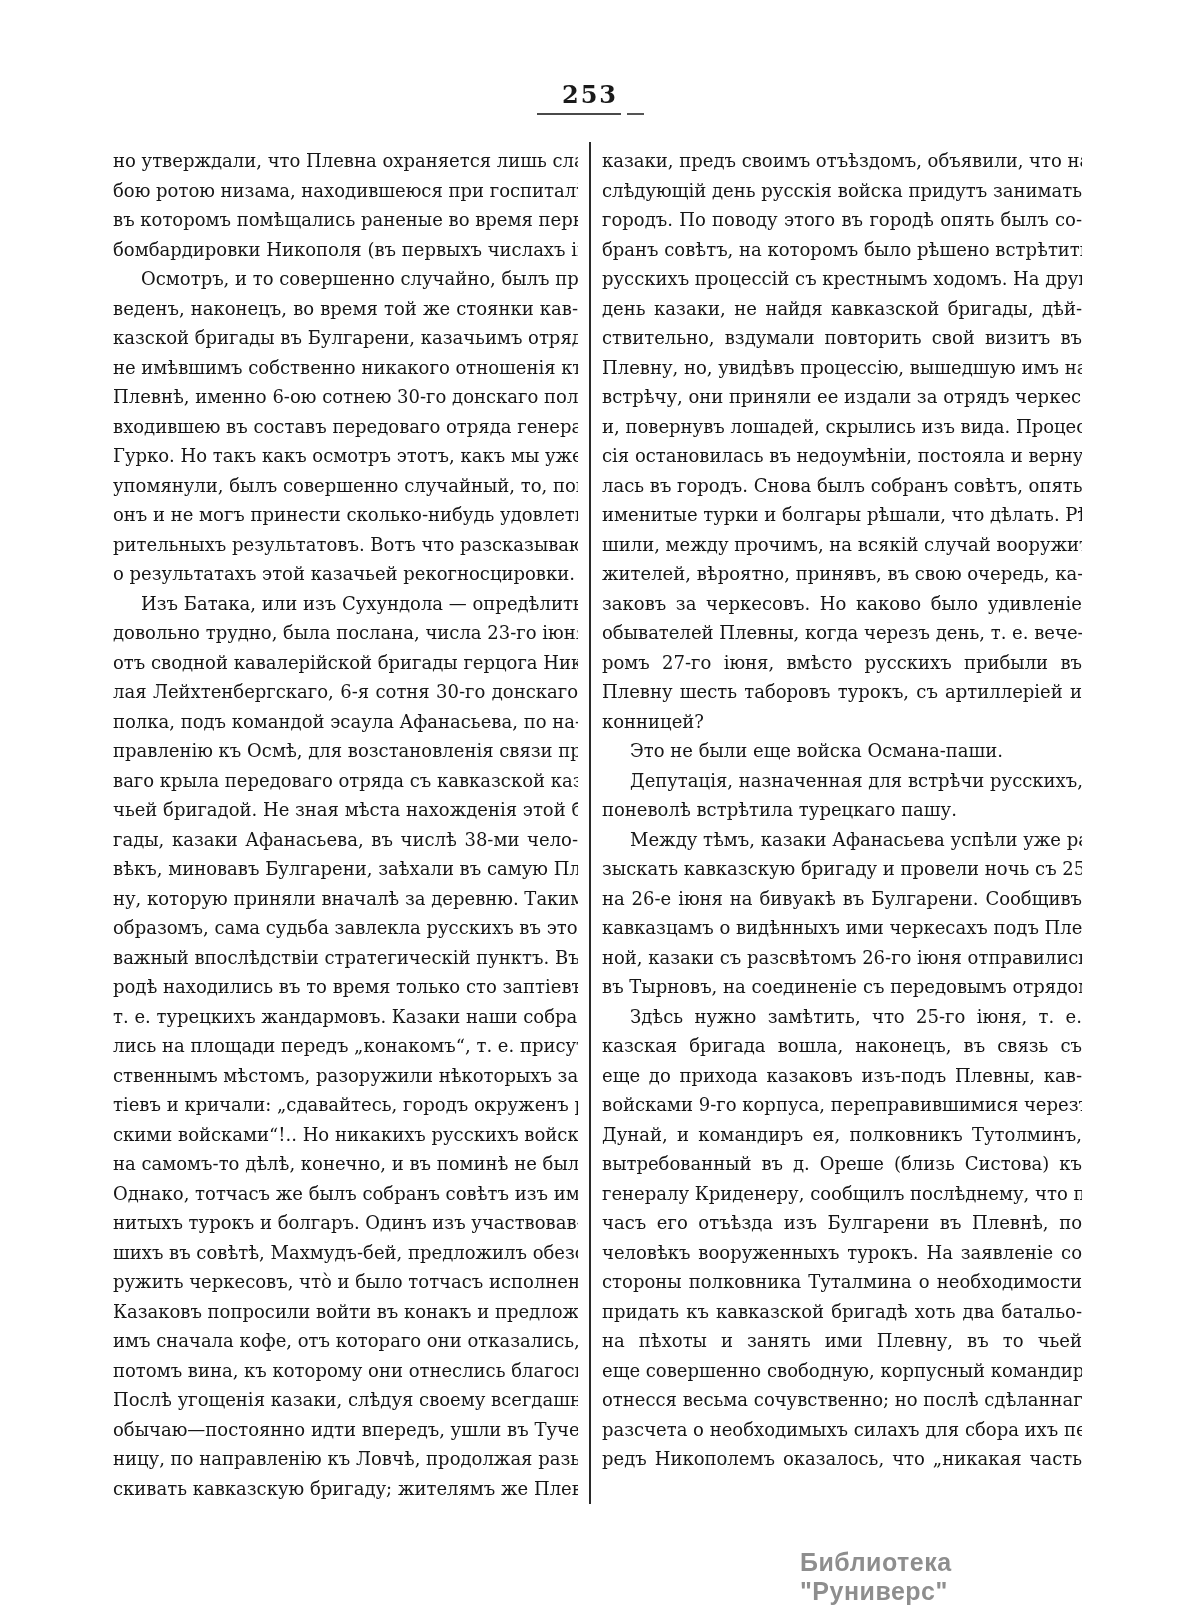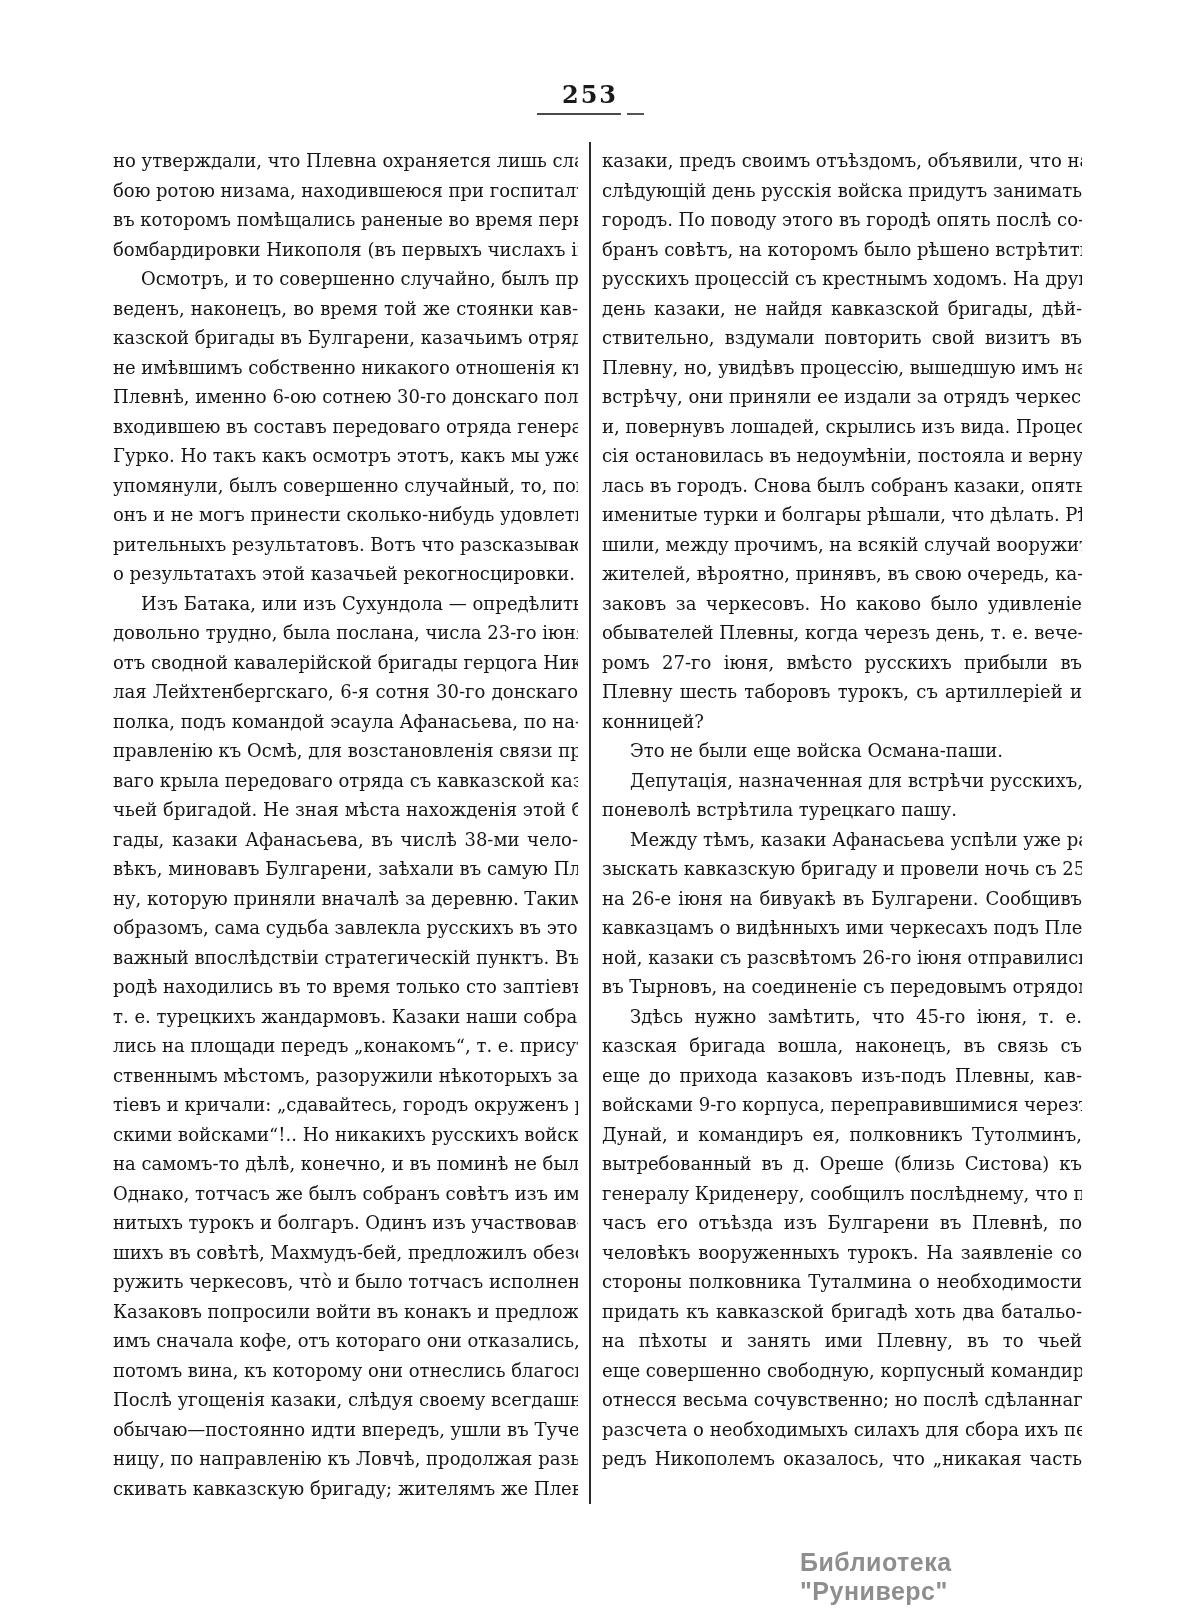--- a/index.html
+++ b/index.html
@@ -159,30 +159,30 @@
         <div class="line">скивать кавказскую бригаду; жителямъ же Плевны</div>
       </div>
     </div>
 
   <div class="column-divider"></div>
 
   <div class="text-column right">
       <div class="paragraph">
         <div class="line">казаки, предъ своимъ отъѣздомъ, объявили, что на</div>
         <div class="line">слѣдующій день русскія войска придутъ занимать</div>
-        <div class="line">городъ. По поводу этого въ городѣ опять послѣ со-</div>
+        <div class="line">городъ. По поводу этого въ городѣ опять былъ со-</div>
         <div class="line">бранъ совѣтъ, на которомъ было рѣшено встрѣтить</div>
         <div class="line">русскихъ процессій съ крестнымъ ходомъ. На другой</div>
         <div class="line">день казаки, не найдя кавказской бригады, дѣй-</div>
         <div class="line">ствительно, вздумали повторить свой визитъ въ</div>
         <div class="line">Плевну, но, увидѣвъ процессію, вышедшую имъ на</div>
         <div class="line">встрѣчу, они приняли ее издали за отрядъ черкесовъ</div>
         <div class="line">и, повернувъ лошадей, скрылись изъ вида. Процес-</div>
         <div class="line">сія остановилась въ недоумѣніи, постояла и верну-</div>
-        <div class="line">лась въ городъ. Снова былъ собранъ казаки, опять</div>
+        <div class="line">лась въ городъ. Снова былъ собранъ совѣтъ, опять</div>
         <div class="line">именитые турки и болгары рѣшали, что дѣлать. Рѣ-</div>
         <div class="line">шили, между прочимъ, на всякій случай вооружить</div>
         <div class="line">жителей, вѣроятно, принявъ, въ свою очередь, ка-</div>
         <div class="line">заковъ за черкесовъ. Но каково было удивленіе</div>
         <div class="line">обывателей Плевны, когда черезъ день, т. е. вече-</div>
         <div class="line">ромъ 27-го іюня, вмѣсто русскихъ прибыли въ</div>
         <div class="line">Плевну шесть таборовъ турокъ, съ артиллеріей и</div>
         <div class="line last">конницей?</div>
       </div>
       <div class="paragraph">
@@ -194,21 +194,21 @@
       </div>
       <div class="paragraph">
         <div class="line indent">Между тѣмъ, казаки Афанасьева успѣли уже ра-</div>
         <div class="line">зыскать кавказскую бригаду и провели ночь съ 25-го</div>
         <div class="line">на 26-е іюня на бивуакѣ въ Булгарени. Сообщивъ</div>
         <div class="line">кавказцамъ о видѣнныхъ ими черкесахъ подъ Плев-</div>
         <div class="line">ной, казаки съ разсвѣтомъ 26-го іюня отправились</div>
         <div class="line last">въ Тырновъ, на соединеніе съ передовымъ отрядомъ.</div>
       </div>
       <div class="paragraph">
-        <div class="line indent">Здѣсь нужно замѣтить, что 45-го іюня, т. е.</div>
+        <div class="line indent">Здѣсь нужно замѣтить, что 25-го іюня, т. е.</div>
         <div class="line">казская бригада вошла, наконецъ, въ связь съ</div>
         <div class="line">еще до прихода казаковъ изъ-подъ Плевны, кав-</div>
         <div class="line">войсками 9-го корпуса, переправившимися черезъ</div>
         <div class="line">Дунай, и командиръ ея, полковникъ Тутолминъ,</div>
         <div class="line">вытребованный въ д. Ореше (близь Систова) къ</div>
         <div class="line">генералу Криденеру, сообщилъ послѣднему, что по</div>
         <div class="line">часъ его отъѣзда изъ Булгарени въ Плевнѣ, по</div>
         <div class="line">человѣкъ вооруженныхъ турокъ. На заявленіе со</div>
         <div class="line">стороны полковника Туталмина о необходимости</div>
         <div class="line">придать къ кавказской бригадѣ хоть два батальо-</div>

